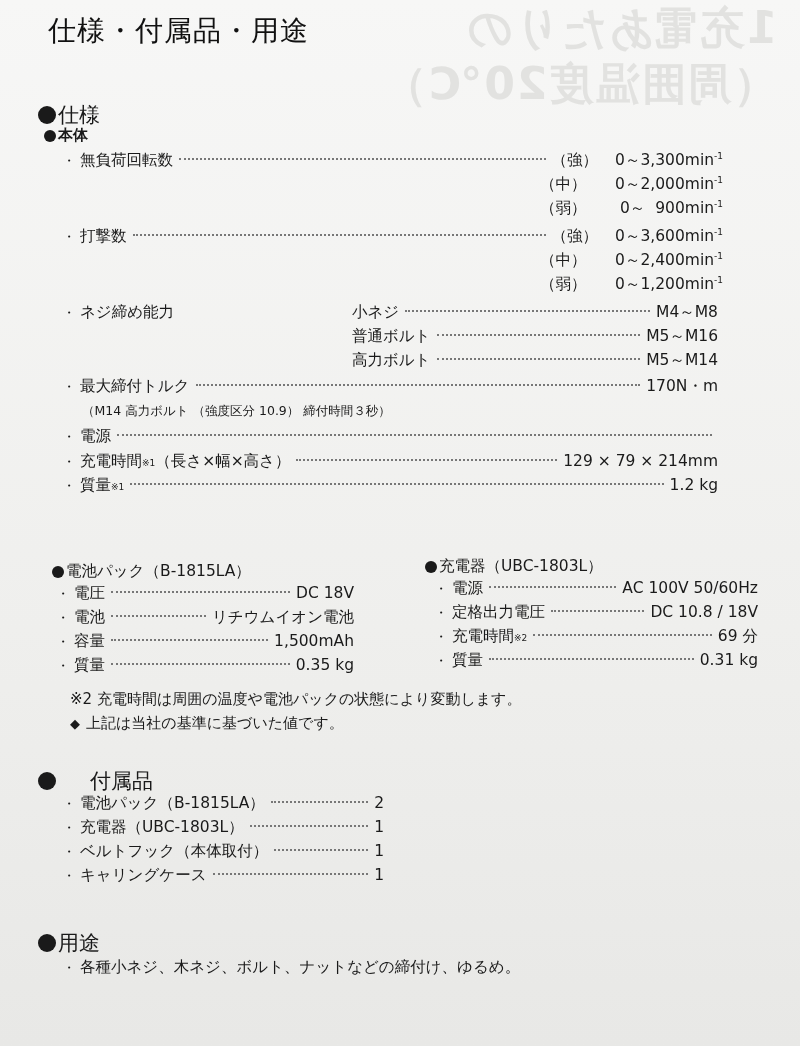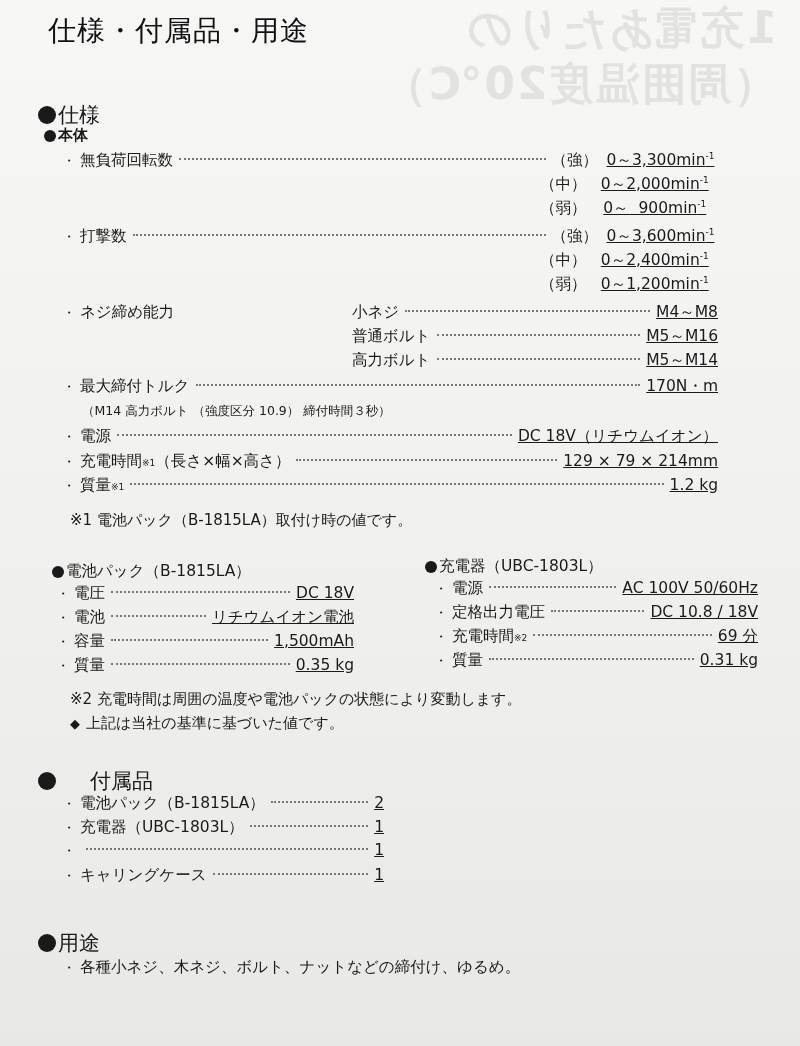--- a/index.html
+++ b/index.html
@@ -25,21 +25,21 @@
       font-size: 28px; font-weight: normal; letter-spacing: 1px; color: #111;
     }
     .abs { position: absolute; white-space: nowrap; }
     .h2 { font-size: 21px; display: flex; align-items: center; }
     .h3 { font-size: 15px; display: flex; align-items: center; font-weight: bold; }
     .dot-lg { width: 18px; height: 18px; border-radius: 50%; background: #1a1a1a; display: inline-block; margin-right: 2px; }
     .dot-sm { width: 12px; height: 12px; border-radius: 50%; background: #1a1a1a; display: inline-block; margin-right: 2px; }
     .row { font-size: 15.5px; display: flex; align-items: baseline; height: 24px; }
     .bullet { width: 22px; text-align: center; font-size: 13px; }
     .leader { flex: 1; border-bottom: 2px dotted #777; margin: 0 6px; transform: translateY(-5px); min-width: 10px; }
-    .val { text-align: center; text-decoration: underline; }
+    .val { text-align: right; }
     sup { font-size: 9px; }
     .note { font-size: 15px; }
     .diamond { font-size: 13px; margin-right: 6px; }
   </style>
 </head>
 <body>
 
 <div class="page">
 
   <div class="ghost">
@@ -115,41 +115,39 @@
     <span>最大締付トルク</span>
     <span class="leader"></span>
     <span class="val">170N・m</span>
   </div>
   <div class="abs" style="left:82px; top:403px; font-size:12.5px;">（M14 高力ボルト （強度区分 10.9） 締付時間３秒）</div>
 
   <div class="abs row" style="left:58px; top:426px; width:660px;">
     <span class="bullet">・</span>
     <span>電源</span>
     <span class="leader"></span>
-    <span class="val">DC 18V（リチウムイオン）</span>
   </div>
 
   <div class="abs row" style="left:58px; top:451px; width:660px;">
     <span class="bullet">・</span>
     <span>充電時間</span>
     <sup>※1</sup>
     <span>（長さ×幅×高さ）</span>
     <span class="leader"></span>
     <span class="val">129 × 79 × 214mm</span>
   </div>
 
   <div class="abs row" style="left:58px; top:475px; width:660px;">
     <span class="bullet">・</span>
     <span>質量</span>
     <sup>※1</sup>
     <span class="leader"></span>
     <span class="val">1.2 kg</span>
   </div>
 
-  <div class="abs note" style="left:70px; top:511px;">※1  電池パック（B-1815LA）取付け時の値です。</div>
 
   <div class="abs h3" style="left:52px; top:561px; font-weight:normal; font-size:15.5px;">
     <span class="dot-sm"></span>
     <span>電池パック（B-1815LA）</span>
   </div>
   <div class="abs" style="left:52px; top:583px; width:302px;">
     <div class="row">
       <span class="bullet">・</span>
       <span>電圧</span>
       <span class="leader"></span>
@@ -225,20 +223,21 @@
       <span class="val">2</span>
     </div>
     <div class="row">
       <span class="bullet">・</span>
       <span>充電器（UBC-1803L）</span>
       <span class="leader"></span>
       <span class="val">1</span>
     </div>
     <div class="row">
       <span class="bullet">・</span>
+      <span>ベルトフック（本体取付）</span>
       <span class="leader"></span>
       <span class="val">1</span>
     </div>
     <div class="row">
       <span class="bullet">・</span>
       <span>キャリングケース</span>
       <span class="leader"></span>
       <span class="val">1</span>
     </div>
   </div>

